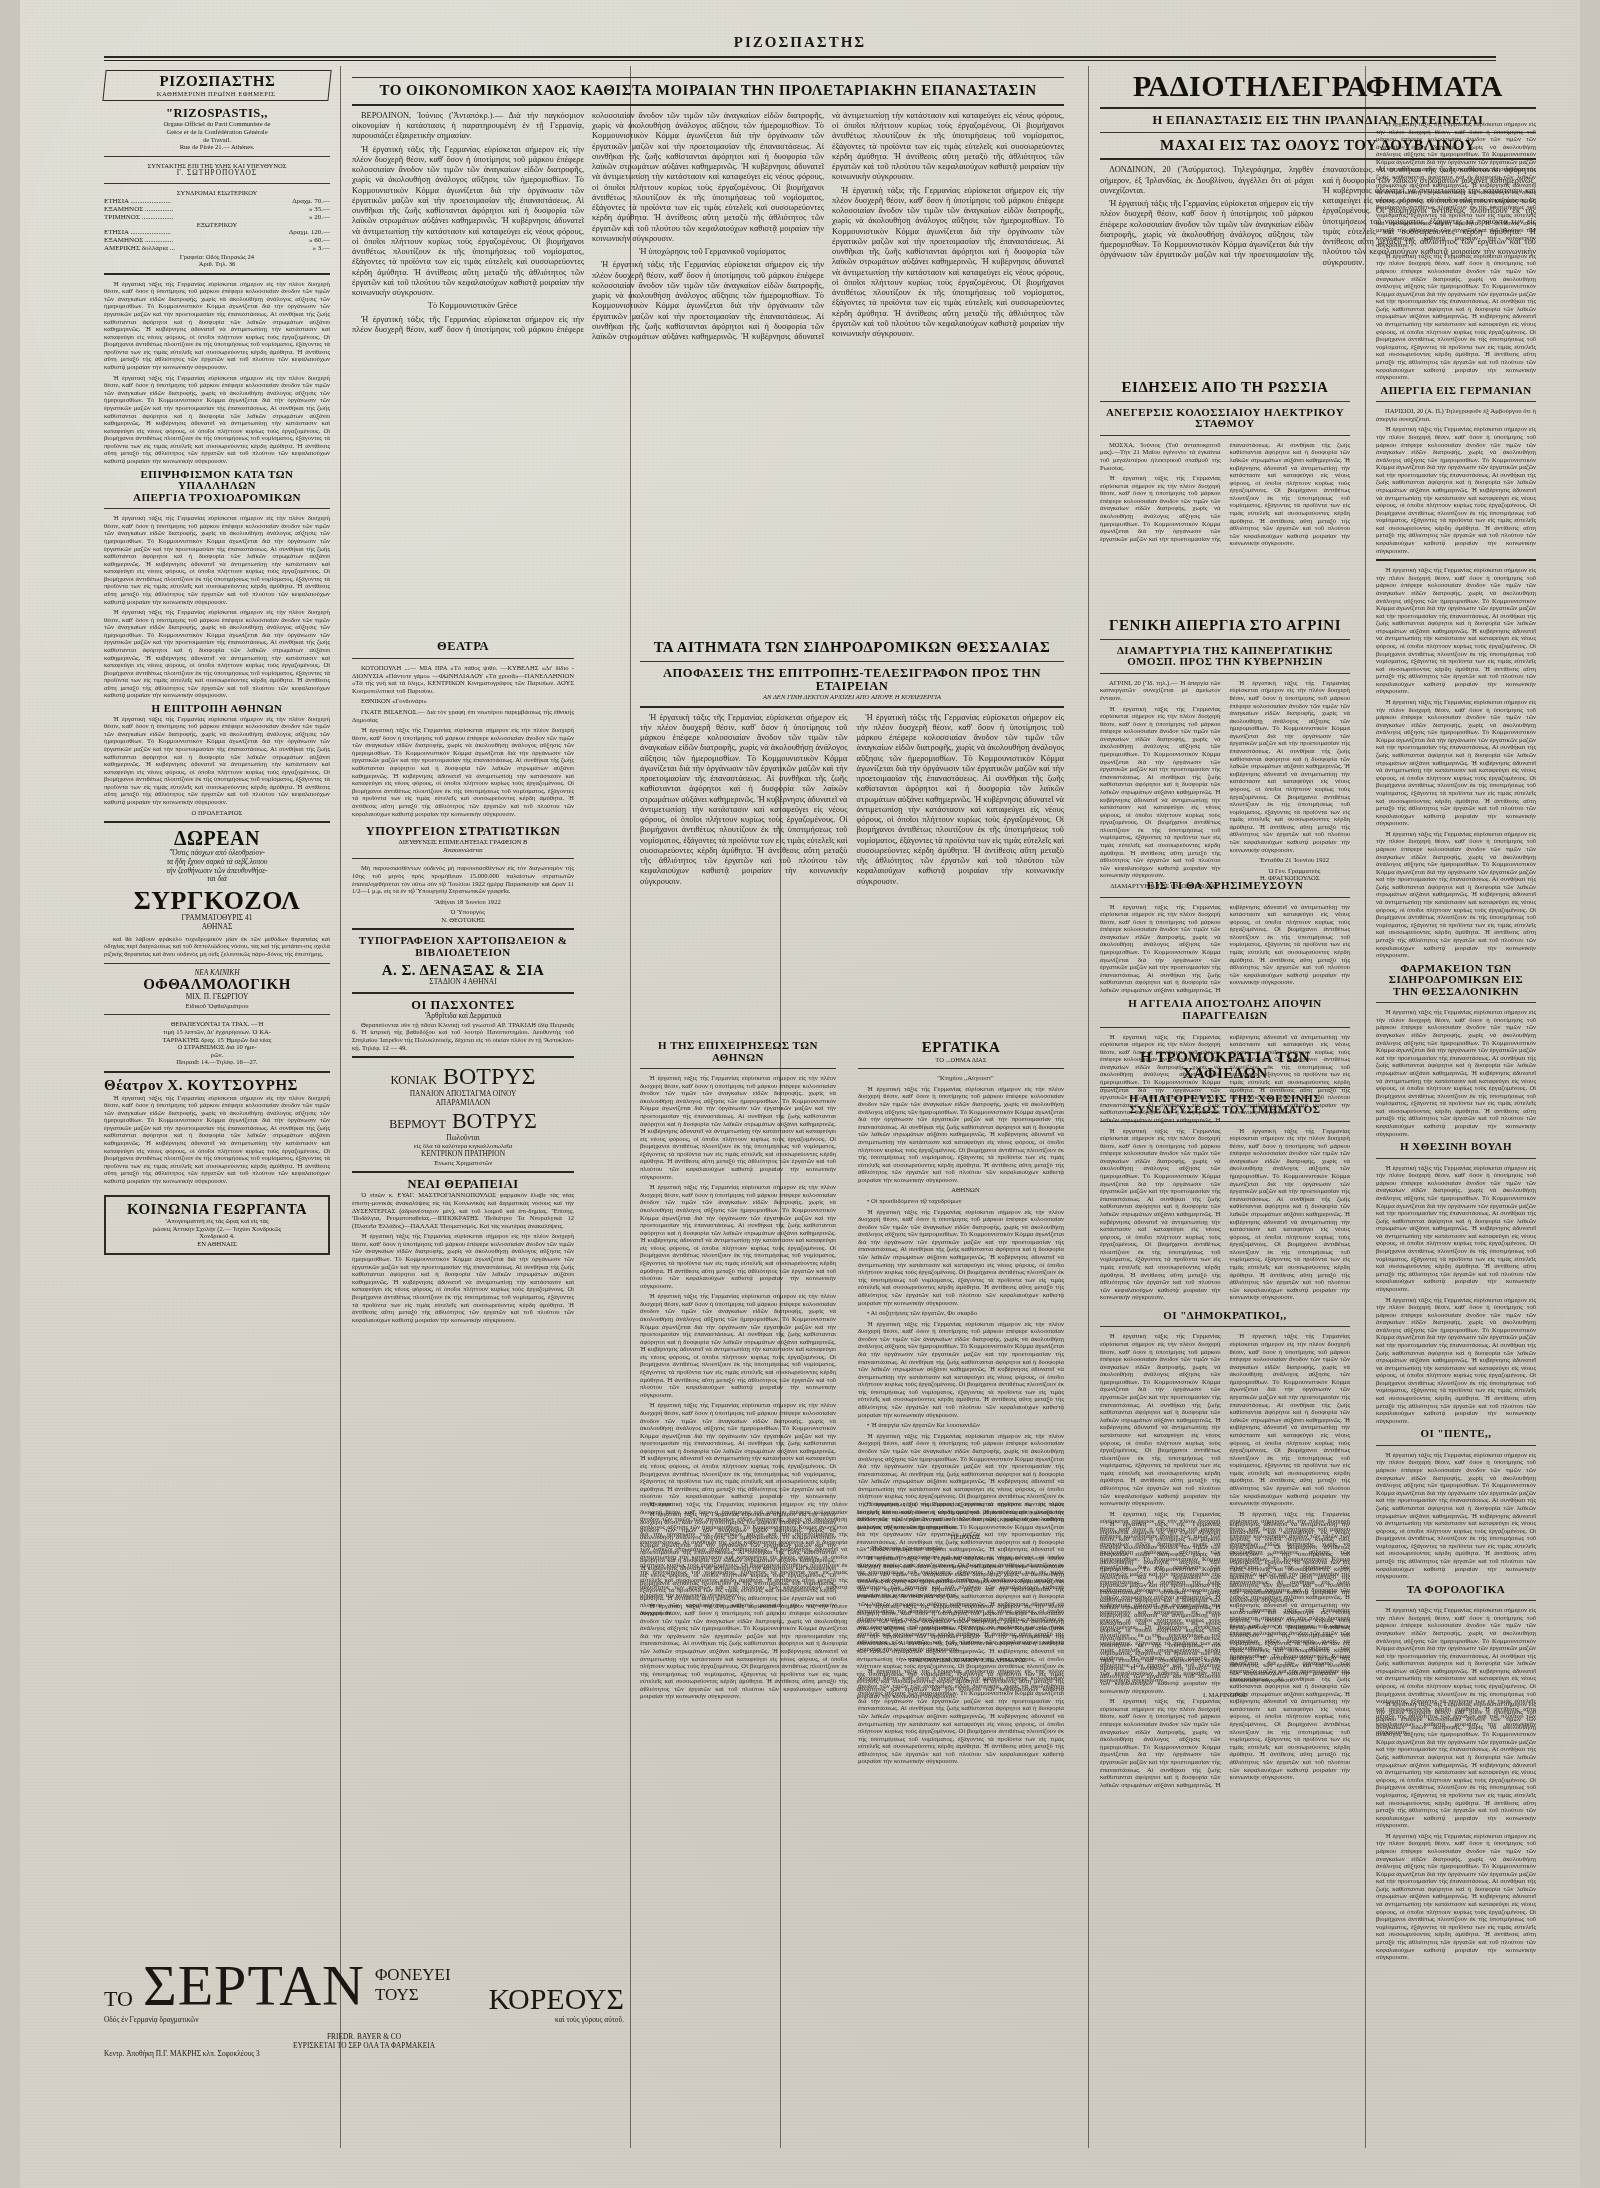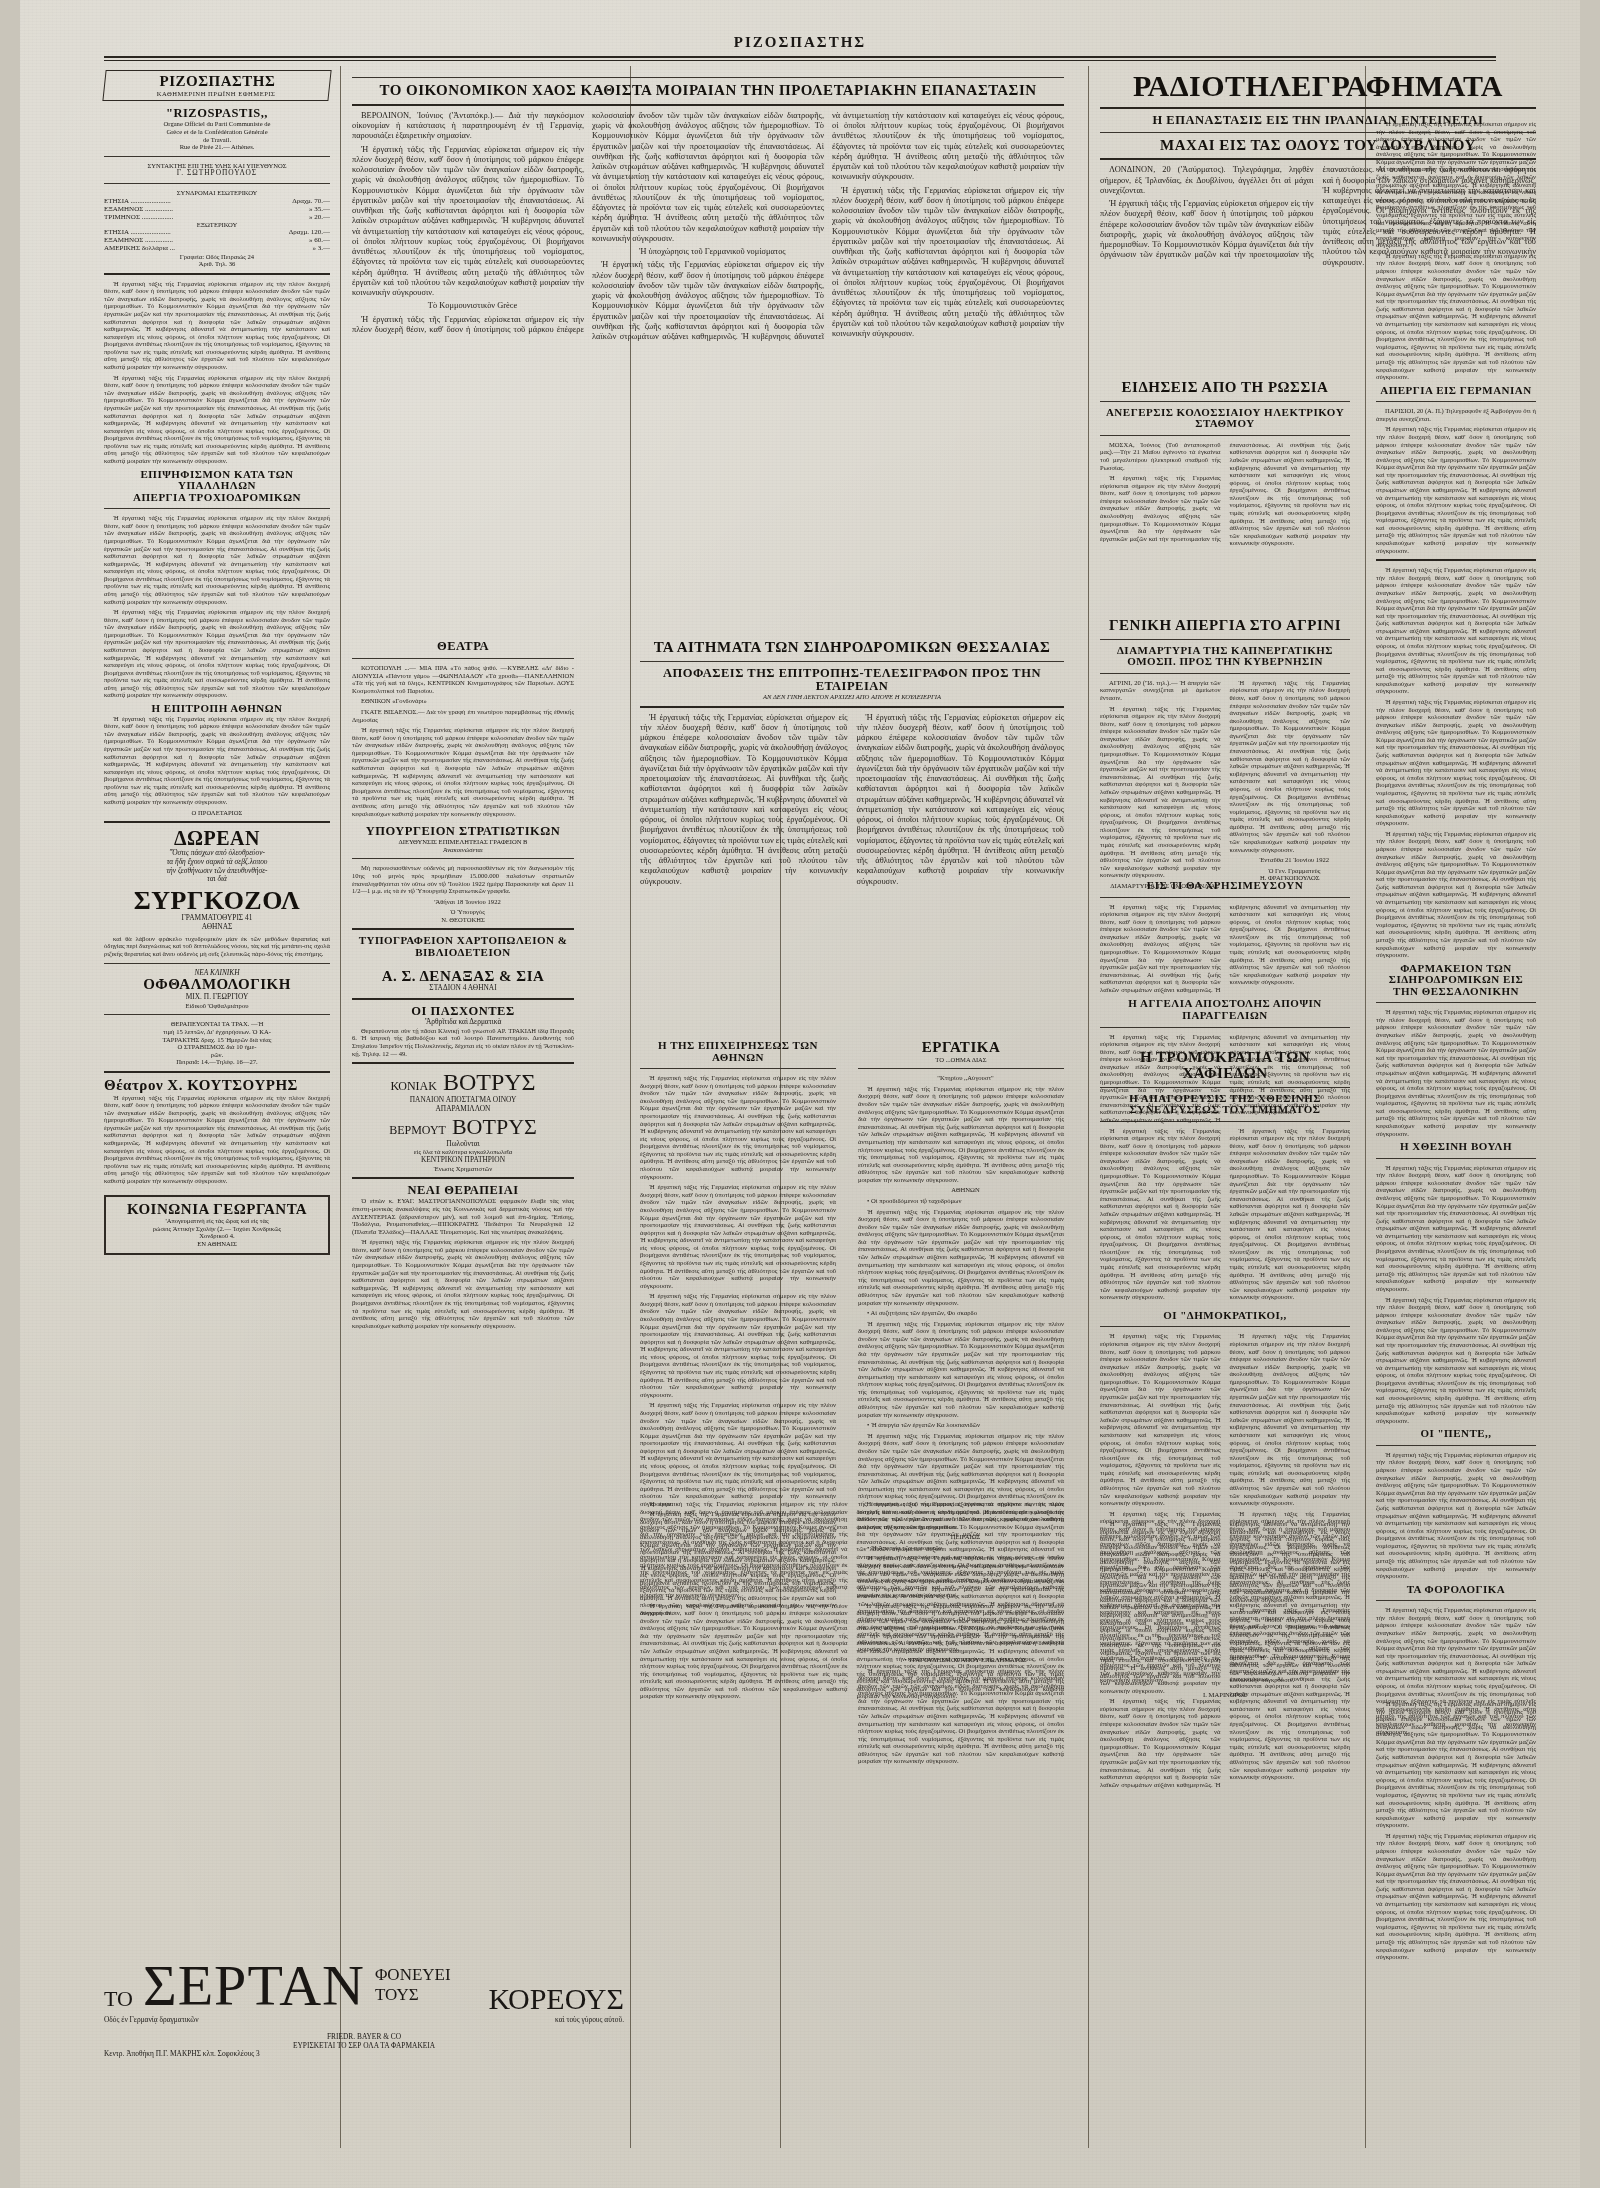--- a/index.html
+++ b/index.html
@@ -241,21 +241,21 @@
     <div class="hr"></div>
     <div class="body nano">
       <p>Μὴ παρουσιασθέντων οὐδενὸς μὴ παρουσιασθέντων εἰς τὸν διαγωνισμὸν τῆς 10ης τοῦ μηνὸς πρὸς προμήθειαν 15.000.000 παλαίστων στρατιωτῶν ἐπαναληφθήσεται τὸν οὕτω σὺν τῷ 'Ἰουλίου 1922 ἡμέρᾳ Παρασκευὴν καὶ ὥραν 11 1/2—1 μ.μ. εἰς τὰ ἐν τῷ Ὑπουργείῳ Στρατιωτικῶν γραφεῖα.</p>
       <p class="center">'Ἀθῆναι 18 Ἰουνίου 1922</p>
       <p class="center b" style="white-space:pre-line;">Ὁ Ὑπουργὸς
 Ν. ΘΕΟΤΟΚΗΣ</p>
     </div>
 
     <div class="hr thick"></div>
     <div class="hl xs">ΤΥΠΟΓΡΑΦΕΙΟΝ ΧΑΡΤΟΠΩΛΕΙΟΝ &amp; ΒΙΒΛΙΟΔΕΤΕΙΟΝ</div>
-    <div class="hl md" style="margin-top:10px;">Α. Σ. ΔΕΝΑΞΑΣ &amp; ΣΙΑ</div>
+    <div class="hl md" style="margin-top:4px;">Α. Σ. ΔΕΝΑΞΑΣ &amp; ΣΙΑ</div>
     <div class="center tiny b">ΣΤΑΔΙΟΝ 4 ΑΘΗΝΑΙ</div>
     <div class="hr thick"></div>
 
     <div class="hl sm">ΟΙ ΠΑΣΧΟΝΤΕΣ</div>
     <div class="center tiny b">'Ἀρθρῖτιδα καὶ Δερματικὰ</div>
     <div class="body nano">
       <p>Θεραπεύονται σὺν τῇ πᾶσαι Κλινικῇ τοῦ γνωστοῦ ΑΡ. ΤΡΑΚΙΔΗ ἰδίᾳ Πειραιᾶς 6. Ἡ ἰατρικὴ τῆς βαθυδόξου καὶ τοῦ λουτρὸ Πανεπιστημίου. Δευθυντὴς τοῦ Σπηλαίου Ἰατρεῖον τῆς Πολυκλινικῆς, δέχεται εἰς τὸ οἰκίαν πλέον ἐν τῇ 'Ἀστυκλινι-κῇ. Τηλέφ. 12 — 49.</p>
     </div>
 
     <div class="hr thick"></div>

